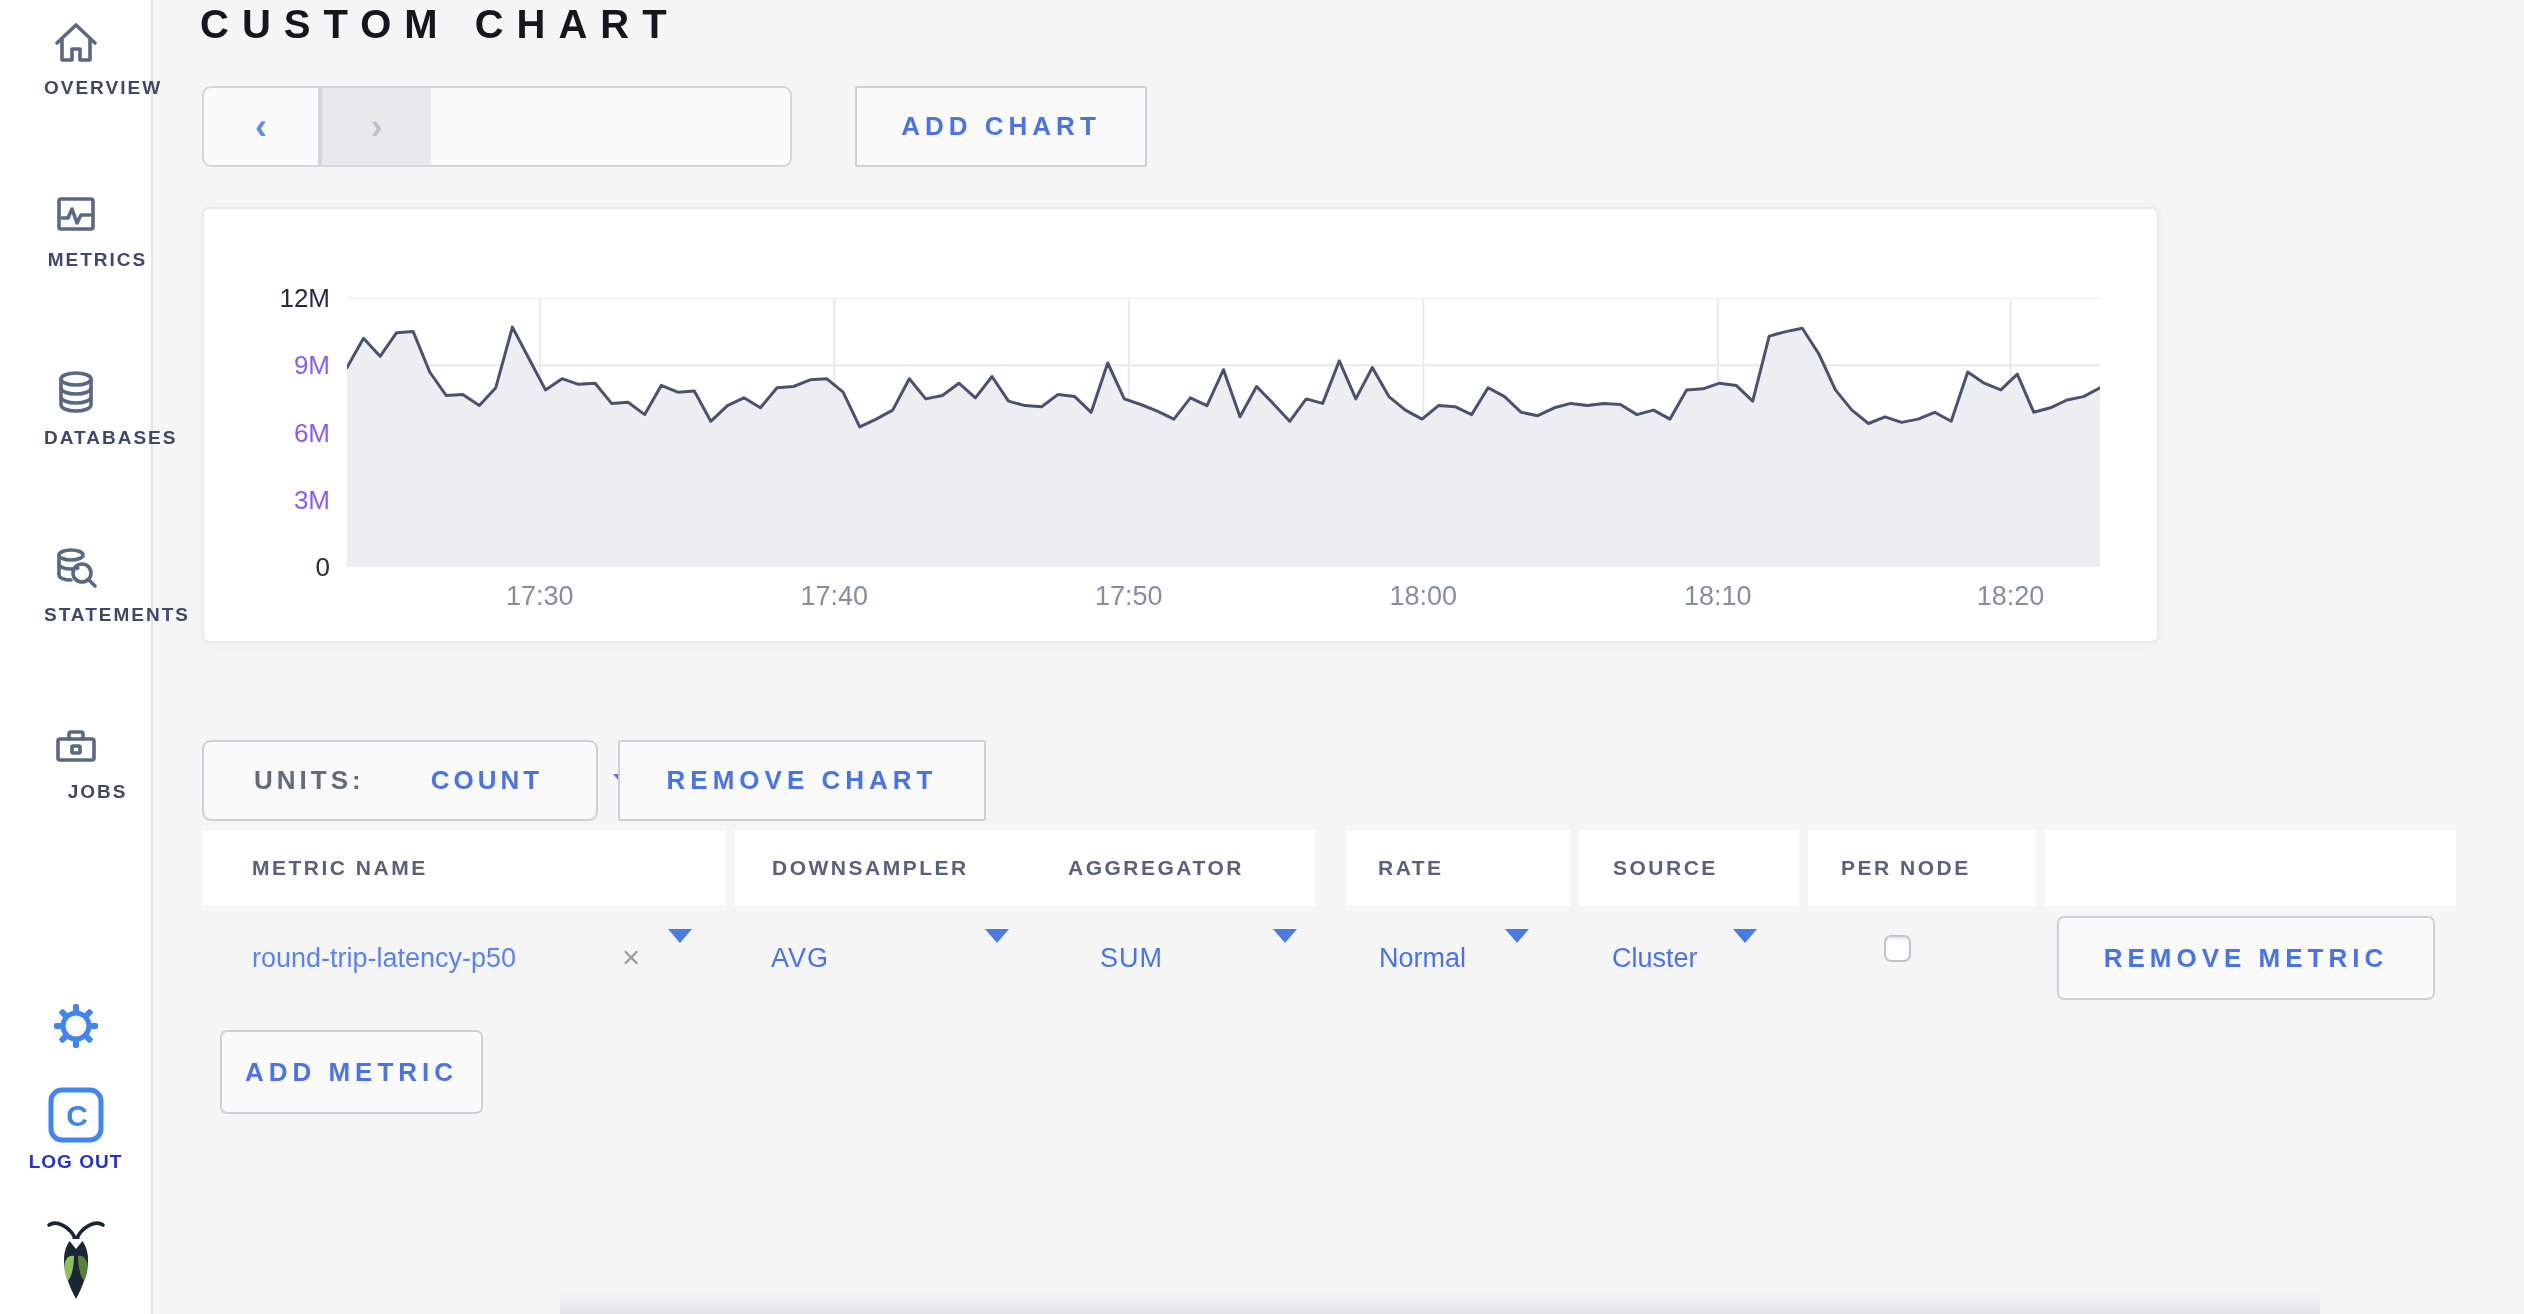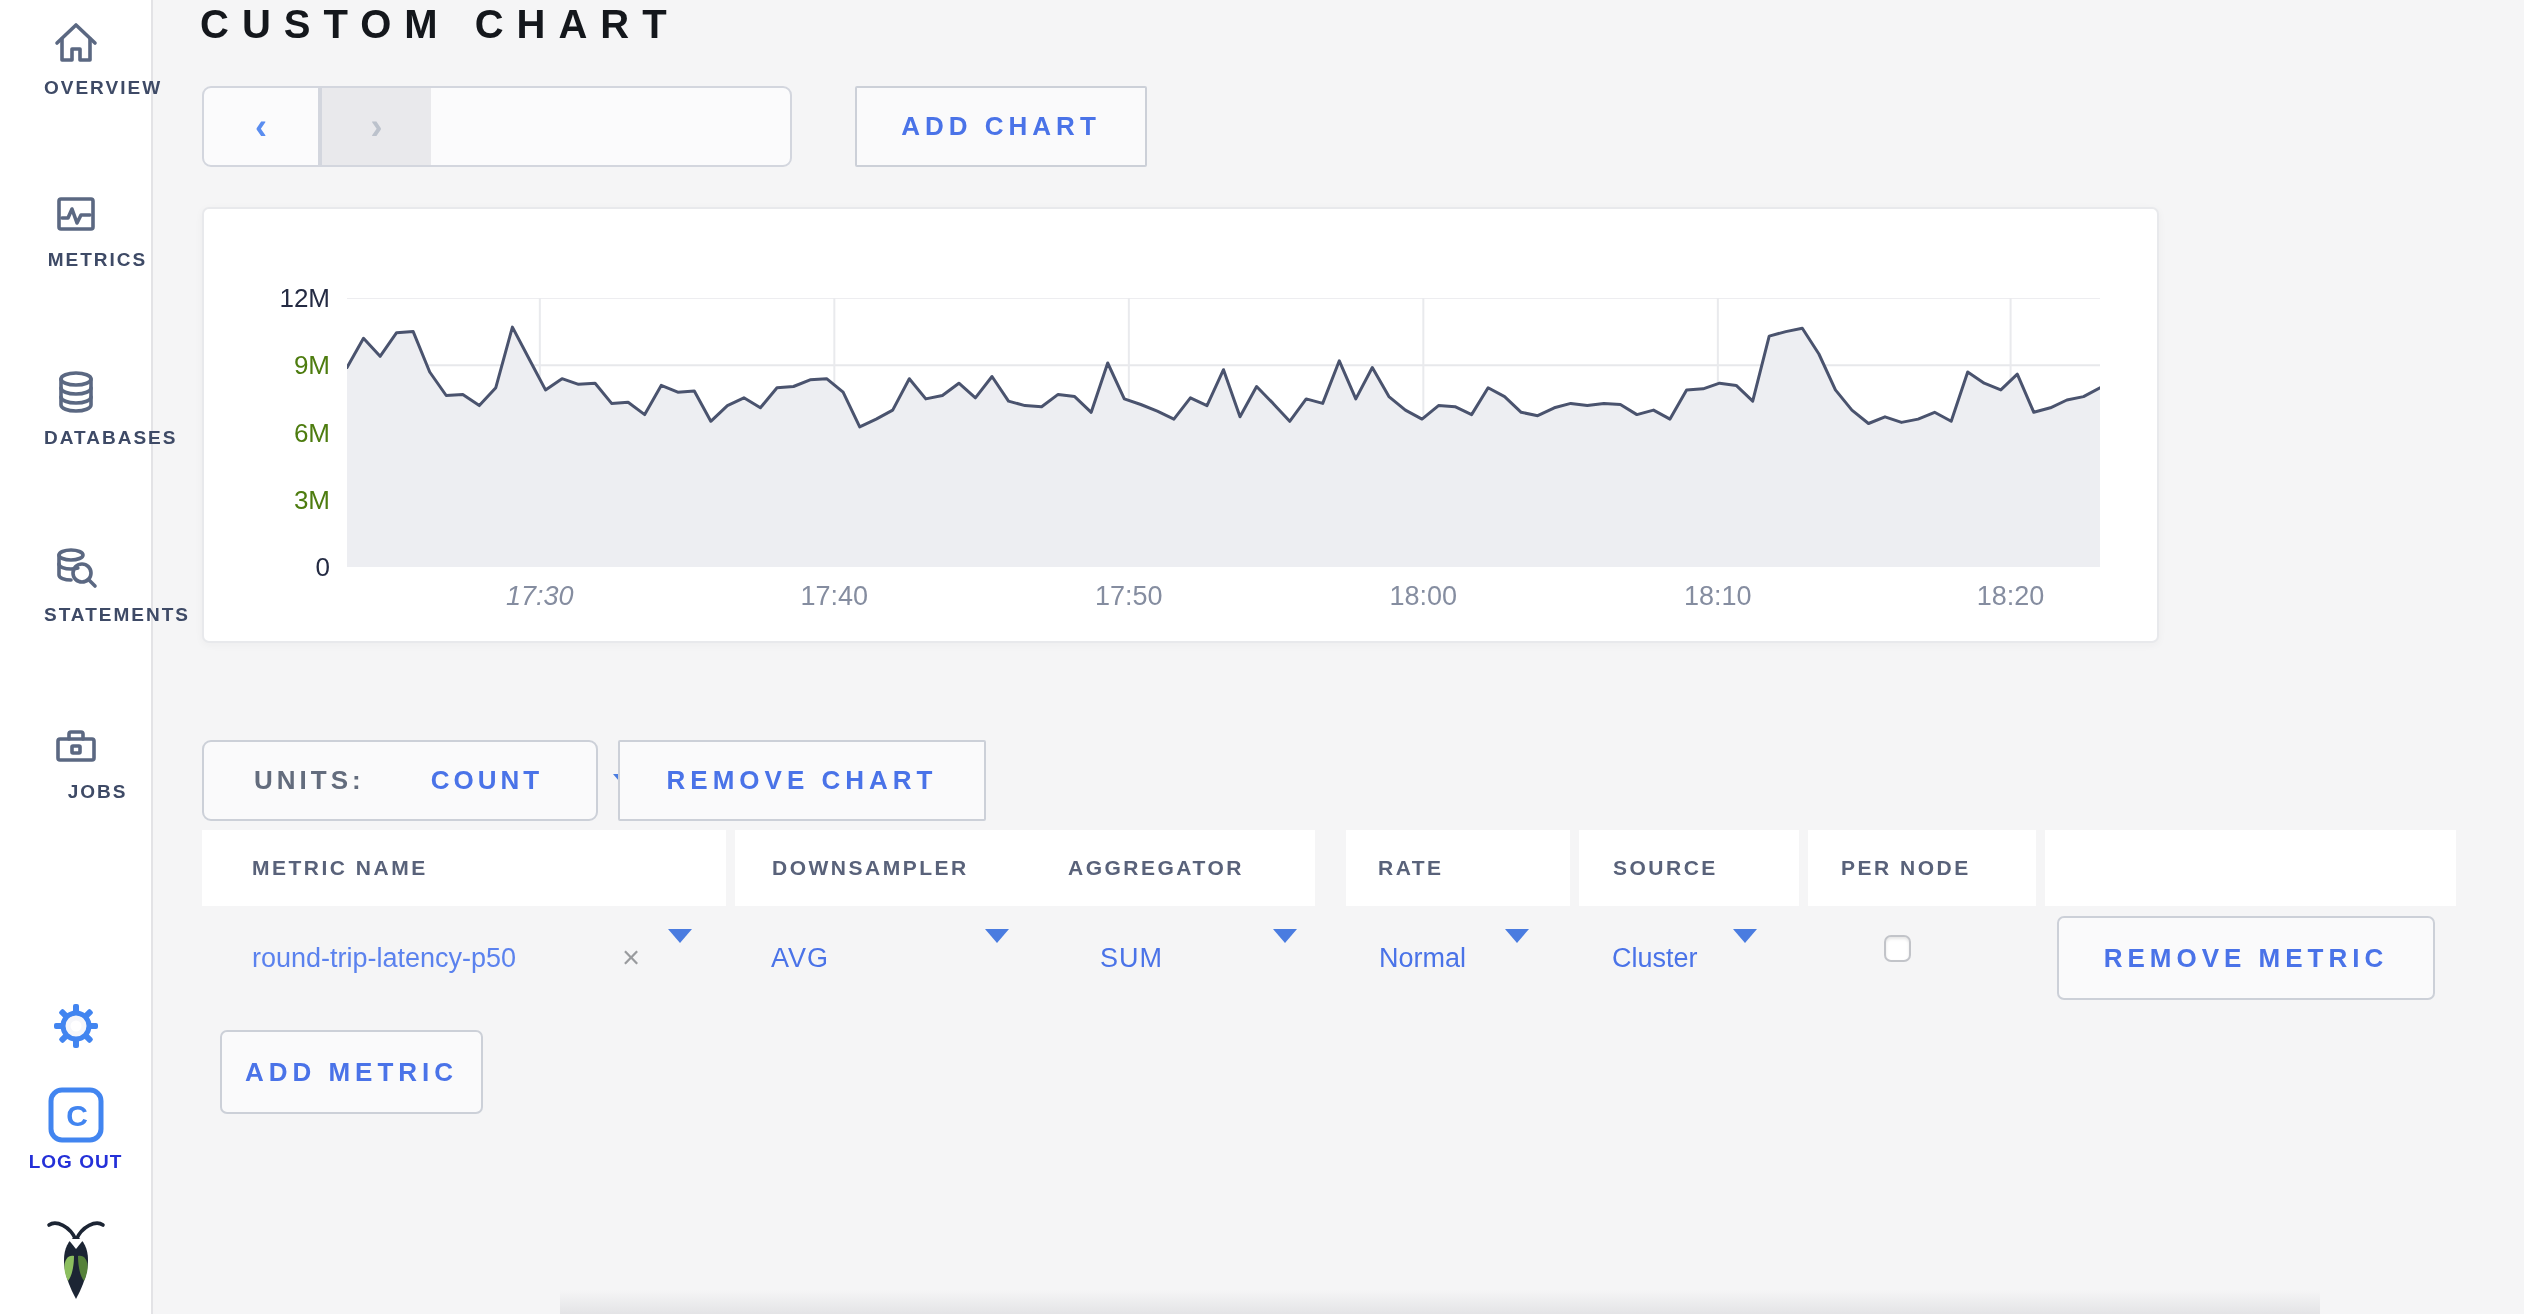--- a/index.html
+++ b/index.html
@@ -37,21 +37,21 @@
   
   .units-btn{position:absolute;left:202px;top:740px;width:396px;height:81px;box-sizing:border-box;border:2px solid #ccd0d8;border-radius:9px;background:#fafafb;display:flex;align-items:center;cursor:pointer;gap:38px;}
   .units-key{margin-left:50px;font-size:26px;font-weight:bold;letter-spacing:4px;color:#636c7d;}
   .units-val{margin-left:28px;font-size:26px;font-weight:bold;letter-spacing:4px;color:#4a73e8;}
   .dd-caret{width:0;height:0;border-left:12px solid transparent;border-right:12px solid transparent;border-top:14px solid #4a7ce0;}
   .units-btn .dd-caret{margin-left:32px;}
   
   .chart-panel{position:absolute;left:202px;top:207px;width:1957px;height:436px;background:#ffffff;border:2px solid #e8e9ec;border-radius:7px;box-sizing:border-box;box-shadow:0 2px 8px rgba(40,45,60,.04);}
   .plot{position:absolute;left:143px;top:89px;width:1753px;height:269px;}
   .y-axis{position:absolute;left:0;top:89px;width:126px;height:269px;}
-  .ylab{position:absolute;right:0;font-size:26px;color:#4d7c0f;line-height:30px;}
+  .ylab{position:absolute;right:0;font-size:26px;color:#8b5cf6;line-height:30px;}
   .ylab.em{color:#242b43;font-weight:normal;}
   .x-axis{position:absolute;left:143px;top:372px;width:1753px;height:34px;}
   .xlab{position:absolute;width:140px;text-align:center;font-size:27px;color:#858da0;}
   
   .th-cell{position:absolute;top:830px;height:76px;background:#ffffff;display:flex;align-items:center;box-sizing:border-box;font-size:21px;font-weight:bold;letter-spacing:2.5px;color:#59627a;}
   .metric-row-text{position:absolute;top:916px;height:84px;display:flex;align-items:center;font-size:27px;color:#4a73e8;cursor:pointer;}
   .caret-abs{position:absolute;top:943px;cursor:pointer;}
   .x-remove{position:absolute;left:622px;top:916px;height:84px;display:flex;align-items:center;font-size:31px;color:#999b9e;cursor:pointer;}
   .checkbox{position:absolute;left:1884px;top:935px;width:27px;height:27px;box-sizing:border-box;background:#ffffff;border:2px solid #c2c4c9;border-radius:7px;box-shadow:inset 0 2px 3px rgba(0,0,0,.10);cursor:pointer;}
   
@@ -176,21 +176,21 @@
         <line x1="487.33400000000006" y1="0" x2="487.33400000000006" y2="269" stroke="#e9eaed" stroke-width="2"></line>
         <line x1="781.838" y1="0" x2="781.838" y2="269" stroke="#e9eaed" stroke-width="2"></line>
         <line x1="1076.3419999999999" y1="0" x2="1076.3419999999999" y2="269" stroke="#e9eaed" stroke-width="2"></line>
         <line x1="1370.846" y1="0" x2="1370.846" y2="269" stroke="#e9eaed" stroke-width="2"></line>
         <line x1="1663.597" y1="0" x2="1663.597" y2="269" stroke="#e9eaed" stroke-width="2"></line>
         <path d="M0.0,69.5L16.5,40.3L33.1,58.3L49.6,34.7L66.2,33.6L82.7,74.0L99.2,97.5L115.8,96.4L132.3,107.6L148.8,89.7L165.4,29.1L181.9,60.5L198.5,91.9L215.0,80.7L231.5,86.3L248.1,85.2L264.6,105.4L281.1,104.2L297.7,116.6L314.2,87.4L330.8,94.2L347.3,93.0L363.8,123.3L380.4,107.6L396.9,99.8L413.4,109.8L430.0,89.7L446.5,88.5L463.1,81.8L479.6,80.7L496.1,94.2L512.7,128.9L529.2,121.1L545.7,112.1L562.3,80.7L578.8,100.9L595.4,97.5L611.9,85.2L628.4,99.8L645.0,78.5L661.5,103.1L678.0,107.6L694.6,108.7L711.1,96.4L727.7,98.6L744.2,114.3L760.7,65.0L777.3,100.9L793.8,106.5L810.3,113.2L826.9,121.1L843.4,99.8L860.0,107.6L876.5,71.7L893.0,118.8L909.6,88.5L926.1,105.4L942.7,123.3L959.2,100.9L975.7,105.4L992.3,62.8L1008.8,100.9L1025.3,69.5L1041.9,98.6L1058.4,112.1L1075.0,121.1L1091.5,107.6L1108.0,108.7L1124.6,116.6L1141.1,89.7L1157.6,98.6L1174.2,114.3L1190.7,117.7L1207.3,109.8L1223.8,105.4L1240.3,107.6L1256.9,105.4L1273.4,106.5L1289.9,116.6L1306.5,112.1L1323.0,121.1L1339.6,91.9L1356.1,90.8L1372.6,85.2L1389.2,87.4L1405.7,103.1L1422.2,38.1L1438.8,33.6L1455.3,30.3L1471.9,56.0L1488.4,91.9L1504.9,112.1L1521.5,125.5L1538.0,118.8L1554.5,124.4L1571.1,121.1L1587.6,114.3L1604.2,123.3L1620.7,74.0L1637.2,85.2L1653.8,91.9L1670.3,76.2L1686.8,114.3L1703.4,109.8L1719.9,102.0L1736.5,98.6L1753.0,89.7L1753,269L0,269Z" fill="#edeef2" stroke="none"></path>
         <path d="M0.0,69.5L16.5,40.3L33.1,58.3L49.6,34.7L66.2,33.6L82.7,74.0L99.2,97.5L115.8,96.4L132.3,107.6L148.8,89.7L165.4,29.1L181.9,60.5L198.5,91.9L215.0,80.7L231.5,86.3L248.1,85.2L264.6,105.4L281.1,104.2L297.7,116.6L314.2,87.4L330.8,94.2L347.3,93.0L363.8,123.3L380.4,107.6L396.9,99.8L413.4,109.8L430.0,89.7L446.5,88.5L463.1,81.8L479.6,80.7L496.1,94.2L512.7,128.9L529.2,121.1L545.7,112.1L562.3,80.7L578.8,100.9L595.4,97.5L611.9,85.2L628.4,99.8L645.0,78.5L661.5,103.1L678.0,107.6L694.6,108.7L711.1,96.4L727.7,98.6L744.2,114.3L760.7,65.0L777.3,100.9L793.8,106.5L810.3,113.2L826.9,121.1L843.4,99.8L860.0,107.6L876.5,71.7L893.0,118.8L909.6,88.5L926.1,105.4L942.7,123.3L959.2,100.9L975.7,105.4L992.3,62.8L1008.8,100.9L1025.3,69.5L1041.9,98.6L1058.4,112.1L1075.0,121.1L1091.5,107.6L1108.0,108.7L1124.6,116.6L1141.1,89.7L1157.6,98.6L1174.2,114.3L1190.7,117.7L1207.3,109.8L1223.8,105.4L1240.3,107.6L1256.9,105.4L1273.4,106.5L1289.9,116.6L1306.5,112.1L1323.0,121.1L1339.6,91.9L1356.1,90.8L1372.6,85.2L1389.2,87.4L1405.7,103.1L1422.2,38.1L1438.8,33.6L1455.3,30.3L1471.9,56.0L1488.4,91.9L1504.9,112.1L1521.5,125.5L1538.0,118.8L1554.5,124.4L1571.1,121.1L1587.6,114.3L1604.2,123.3L1620.7,74.0L1637.2,85.2L1653.8,91.9L1670.3,76.2L1686.8,114.3L1703.4,109.8L1719.9,102.0L1736.5,98.6L1753.0,89.7" fill="none" stroke="#4a536e" stroke-width="3" stroke-linejoin="round" stroke-linecap="round"></path>
       </svg>
   </div>
   <div class="x-axis" id="x-axis">
-      <div class="xlab" style="left: 122.83px; font-style: italic;">17:30</div>
+      <div class="xlab" style="left: 122.83px;">17:30</div>
       <div class="xlab" style="left: 417.334px;">17:40</div>
       <div class="xlab" style="left: 711.838px;">17:50</div>
       <div class="xlab" style="left: 1006.34px;">18:00</div>
       <div class="xlab" style="left: 1300.85px;">18:10</div>
       <div class="xlab" style="left: 1593.6px;">18:20</div>
     </div>
 </div>
 
 <div class="units-btn">
   <span class="units-key">UNITS:</span>

